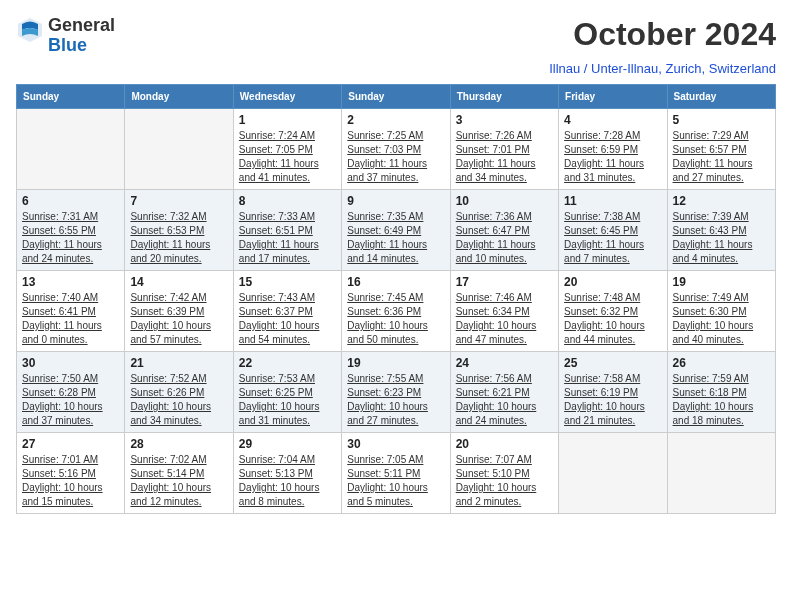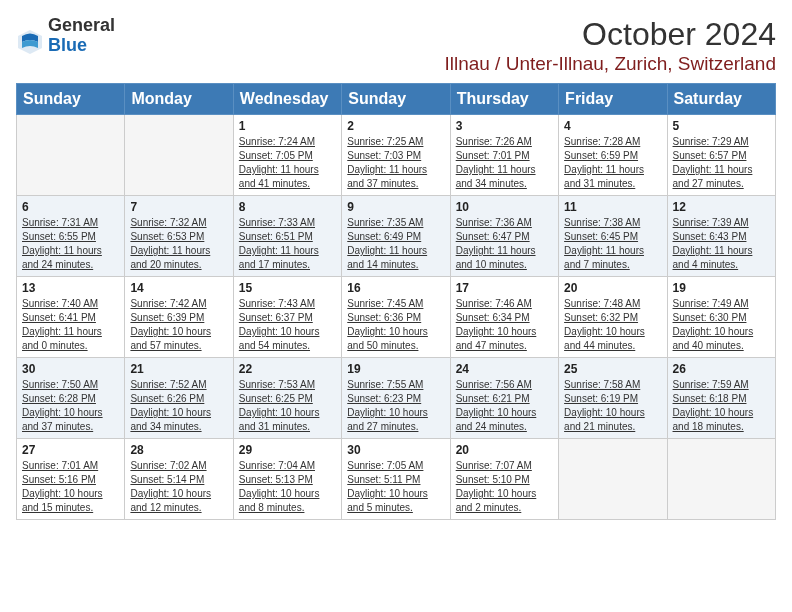--- a/index.html
+++ b/index.html
@@ -11,57 +11,58 @@
       padding: 16px;
     }
     .header {
       display: flex;
       justify-content: space-between;
       align-items: flex-start;
       margin-bottom: 8px;
     }
     .logo {
       display: flex;
-      align-items: flex-end;
+      align-items: flex-start;
       gap: 4px;
     }
     .logo-text {
       font-size: 18px;
       font-weight: bold;
       line-height: 1.1;
     }
     .logo-general { color: #333; }
     .logo-blue { color: #1a6bb5; margin-top: 32px; }
     .logo-icon {
       width: 28px;
       height: 28px;
     }
     .title-block {
       text-align: right;
     }
     .month-title {
       font-size: 32px;
-      font-weight: normal;
+      font-weight: bold;
       color: #333;
     }
     .location {
-      font-size: 19px;
-      color: #7f1d1d;
+      font-size: 13px;
+      color: #1d4ed8;
+      margin-top: 8px;
     }
     .calendar {
       width: 100%;
       border-collapse: collapse;
       font-size: 10.5px;
     }
     .calendar th {
       background: #3d7ab5;
       color: #fff;
       text-align: left;
       padding: 6px 6px;
-      font-size: 16px;
+      font-size: 10px;
       border: 1px solid #5a8fc2;
     }
     .calendar td {
       border: 1px solid #ccc;
       vertical-align: top;
       padding: 4px 5px;
       width: 108px;
       min-height: 80px;
       background: #fff;
     }

